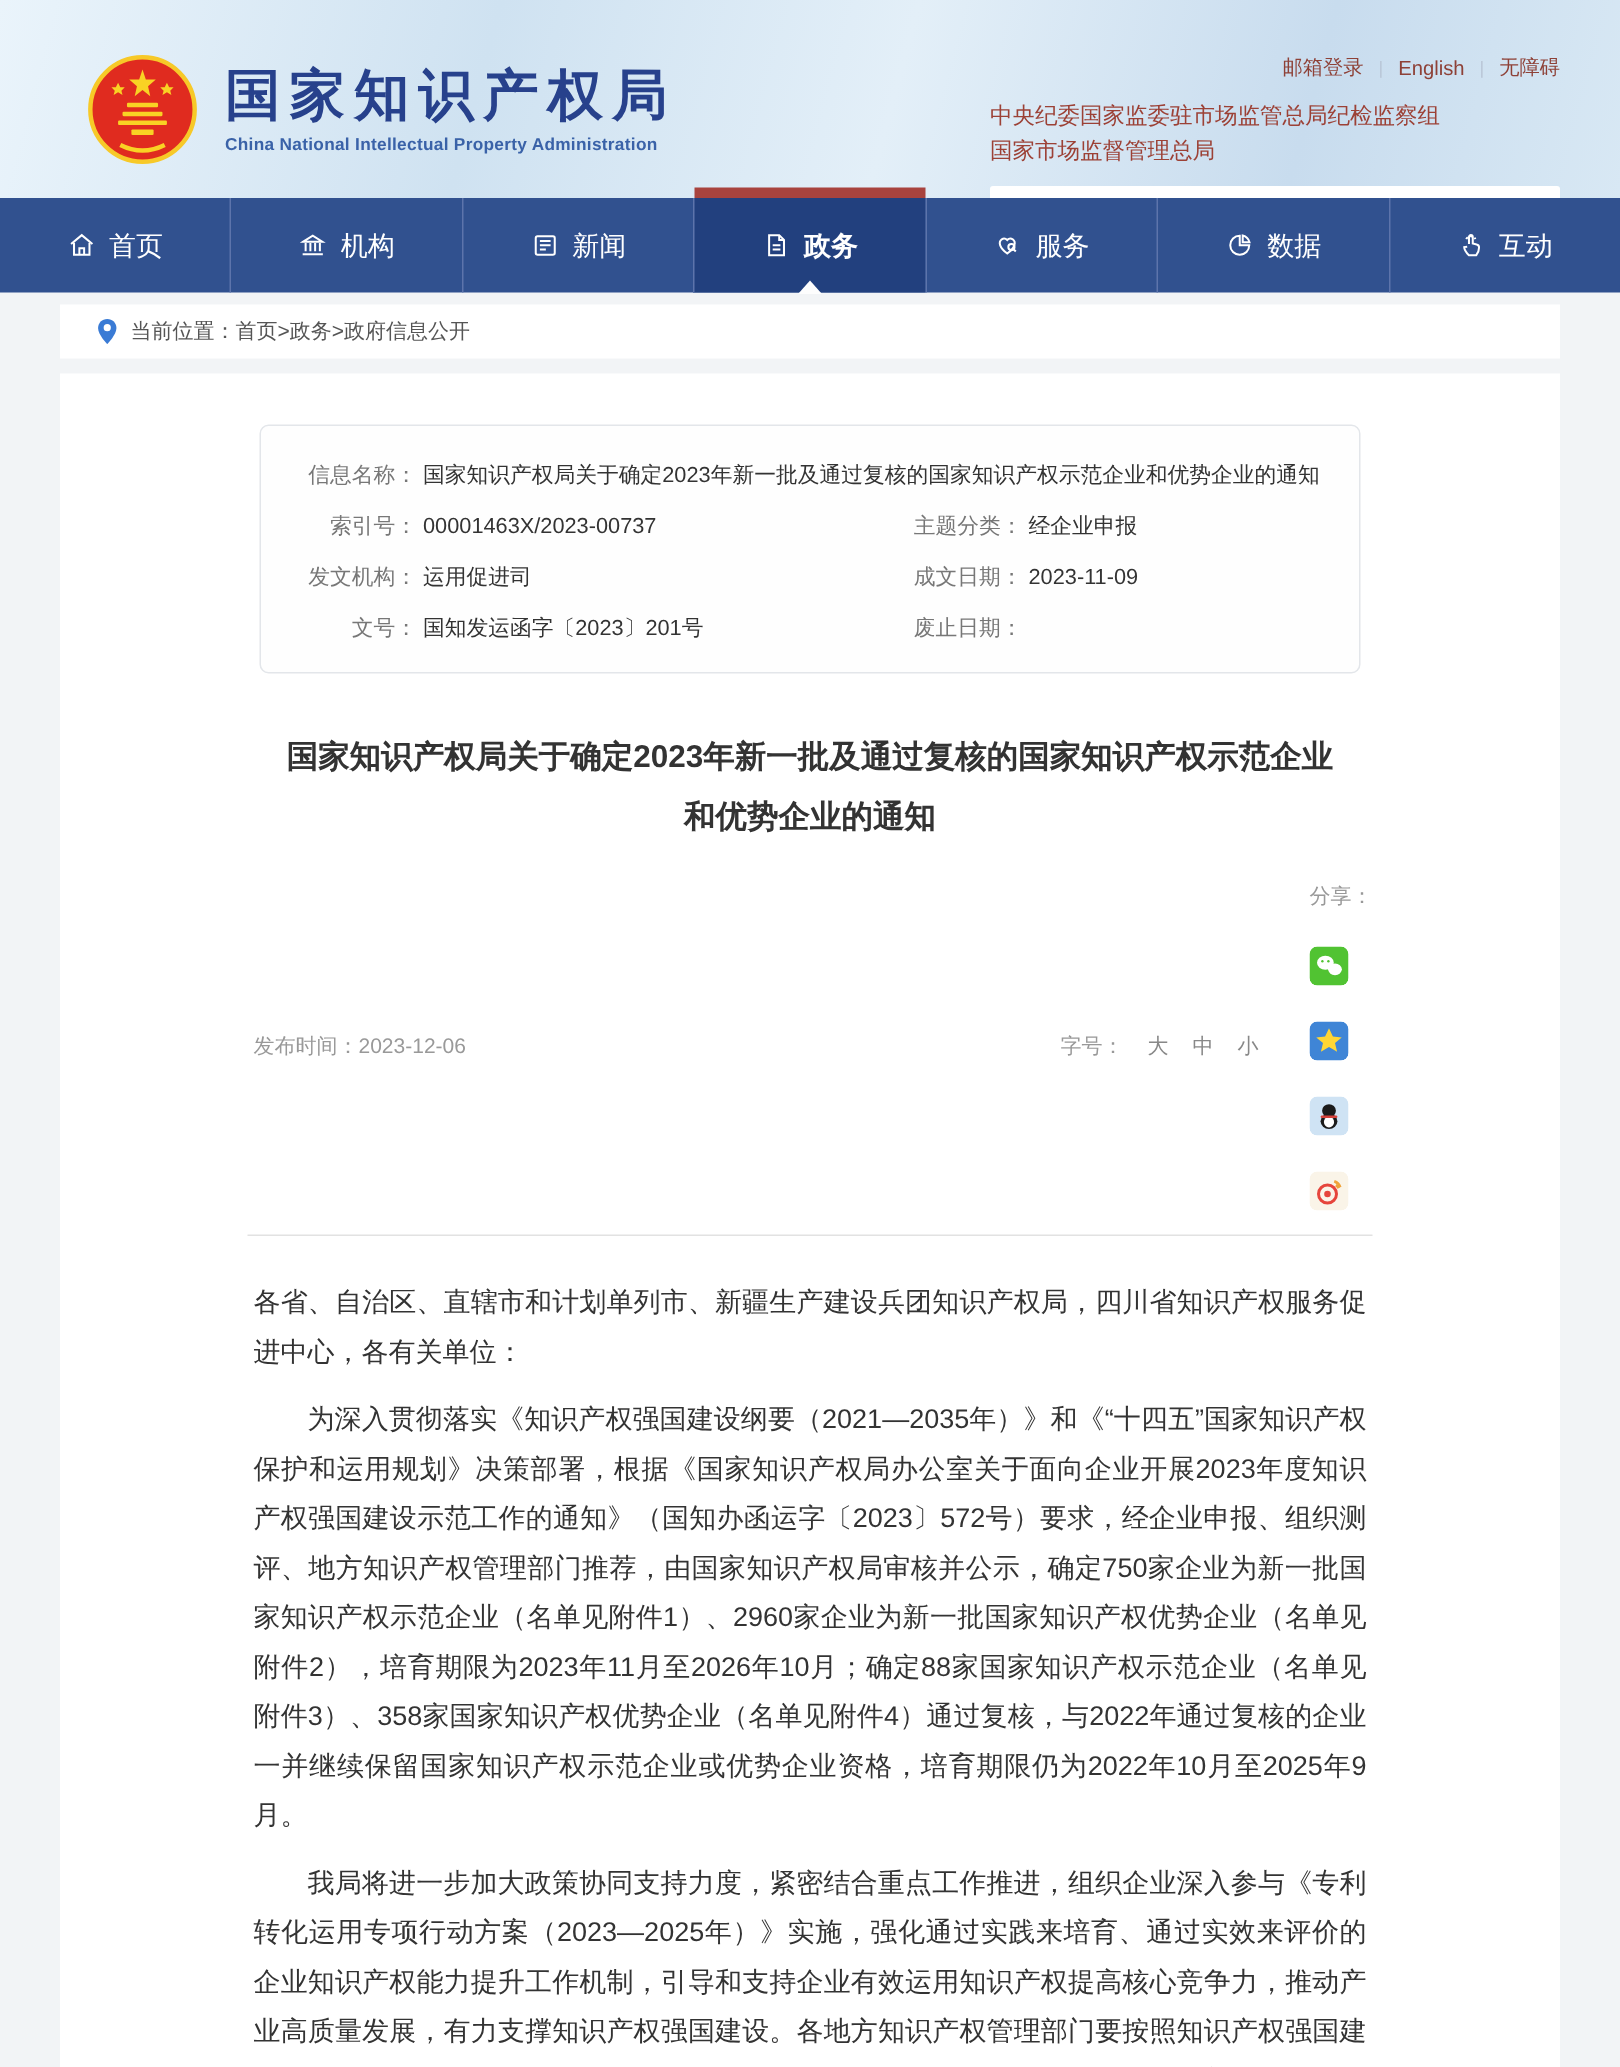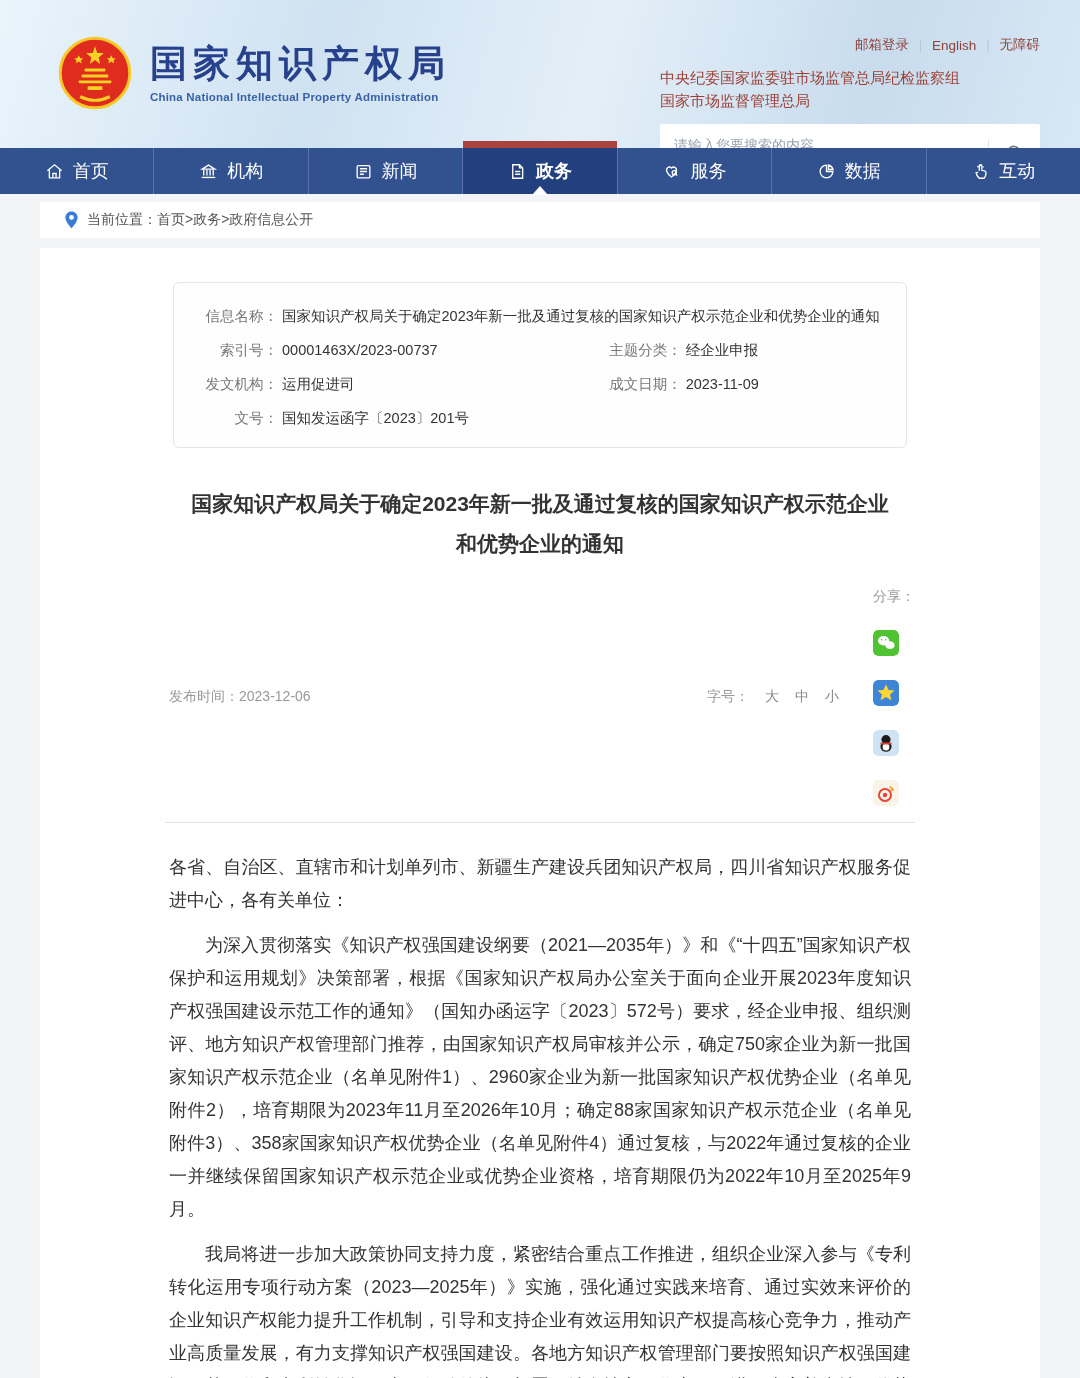--- a/index.html
+++ b/index.html
@@ -5,40 +5,40 @@
   * { margin:0; padding:0; box-sizing:border-box; }
   html,body { width:1080px; }
   body {
     font-family: "Liberation Sans", "DejaVu Sans", sans-serif;
     background:#f2f4f6;
     width:1080px; height:1378px; overflow:hidden;
     color:#333;
   }
   
   .site-header {
-    height:148px; position:relative;
+    height:132px; position:relative;
     background: linear-gradient(105deg,#eaf4fb 0%,#cfe2f1 30%,#e3eff8 55%,#c8dcee 80%,#d8e8f4 100%);
     padding:0 51px;
   }
   .logo-wrap { position:absolute; left:58px; top:36px; display:flex; align-items:center; }
   .emblem { width:74px; height:74px; flex:0 0 auto; }
   .site-title-block { margin-left:18px; }
   .site-title { font-size:37px; font-weight:bold; color:#27418c; letter-spacing:6px; line-height:42px; }
   .site-title-en { font-size:11.5px; font-weight:bold; color:#3a62a8; margin-top:6px; letter-spacing:0.2px; }
   .header-right { position:absolute; left:660px; top:36px; width:380px; }
   .top-links { display:flex; justify-content:flex-end; align-items:center; gap:10px; font-size:13.5px; color:#8e4137; margin-bottom:12px; }
   .top-links .sep { color:#b9c6d6; font-size:12px; }
   .top-links span[data-interactable="true"] { cursor:pointer; }
   .supervision { font-size:15px; color:#9c4136; line-height:23px; }
   .search-box { margin-top:12px; height:42px; background:#fff; display:flex; align-items:flex-end; border-radius:2px; }
   .search-box input { flex:1; border:none; outline:none; height:100%; padding:0 14px; font-size:14px; color:#333; font-family:inherit; background:transparent; }
   .search-box input::placeholder { color:#9aa3ad; }
   .search-btn { width:52px; height:26px; border-left:1px solid #e0e4e8; display:flex; align-items:center; justify-content:center; cursor:pointer; }
   
-  .main-nav { height:46px; background:#31518f; display:flex; position:relative; }
+  .main-nav { height:63px; background:#31518f; display:flex; position:relative; }
   .nav-item {
     flex:1; display:flex; align-items:center; justify-content:center; gap:9px;
     color:#fff; font-size:18px; cursor:pointer; position:relative;
     border-left:1px solid #5d74ab;
   }
   .nav-item:first-child { border-left:none; }
   .nav-item .nicon { width:19px; height:19px; }
   .nav-item.active { background:#22407e; font-weight:bold; }
   .nav-item.active .red-bar { position:absolute; top:-7px; left:0; right:0; height:7px; background:#a8433e; }
   .nav-item.active .up-triangle {
@@ -224,20 +224,24 @@
         <div class="info-cell c2">
           <span class="info-label" data-interactable="false">成文日期：</span>
           <span class="info-value" data-interactable="false">2023-11-09</span>
         </div>
       </div>
       <div class="info-row" data-interactable="false">
         <div class="info-cell c1">
           <span class="info-label" data-interactable="false">文号：</span>
           <span class="info-value" data-interactable="false">国知发运函字〔2023〕201号</span>
         </div>
+        <div class="info-cell c2">
+          <span class="info-label" data-interactable="false">废止日期：</span>
+          <span class="info-value" data-interactable="false"></span>
+        </div>
       </div>
     </div>
 
     <div class="doc-title" data-interactable="false">
       <div data-interactable="false">国家知识产权局关于确定2023年新一批及通过复核的国家知识产权示范企业</div>
       <div data-interactable="false">和优势企业的通知</div>
     </div>
 
     <div class="meta-row" data-interactable="false">
       <div class="meta-left">

